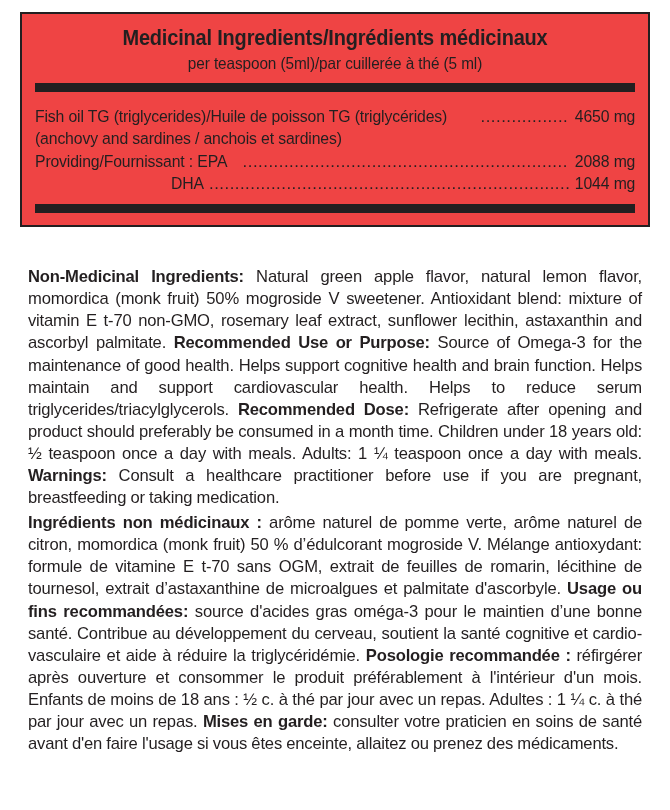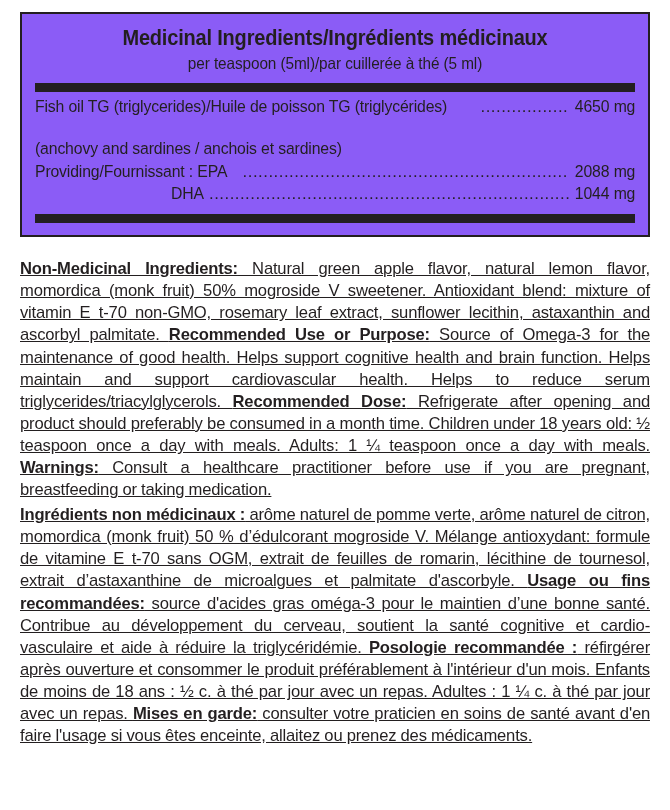--- a/index.html
+++ b/index.html
@@ -17,21 +17,21 @@
   }
 
   
   .panel {
     position: absolute;
     left: 20px;
     top: 12px;
     width: 630px;
     box-sizing: border-box;
     border: 2px solid #231f20;
-    background: #8b5cf6;
+    background: #ef4444;
   }
   .panel-title {
     text-align: center;
     font-weight: bold;
     font-size: 21.5px;
     line-height: 1.16;
     letter-spacing: -0.2px;
     transform: scaleX(0.93);
     transform-origin: center top;
     margin: 12px 0 0 0;
@@ -51,21 +51,21 @@
     height: 9px;
     background: #231f20;
     margin: 10px 13px 0 13px;
   }
   .rule.bottom {
     margin-top: 9px;
     margin-bottom: 12px;
   }
 
   .rows {
-    padding: 4px 13px 0 13px;
+    padding: 14px 13px 0 13px;
   }
   .row {
     display: flex;
     align-items: baseline;
     font-size: 16.8px;
     line-height: 1.33;
     letter-spacing: -0.15px;
     white-space: nowrap;
   }
   .row .label {
@@ -91,37 +91,35 @@
   }
   .row .amount {
     flex: 0 0 auto;
     transform: scaleX(0.94);
     transform-origin: right center;
     display: inline-block;
     text-align: right;
   }
   .row.plain {
     display: block;
-    margin-top: 20px;
   }
 
   
   .body-block {
     position: absolute;
     left: 20px;
     width: 630px;
     text-align: justify;
     font-size: 16.6px;
     line-height: 1.335;
     letter-spacing: -0.18px;
     word-spacing: -0.2px;
   }
   .body-block p {
-    margin: 0;
-    text-decoration: underline;
+    margin: 8px;
   }
   .body-block b {
     font-weight: bold;
   }
   #english-block { top: 258px; }
   #french-block  { top: 504px; }
 </style>
 </head>
 <body>
 

